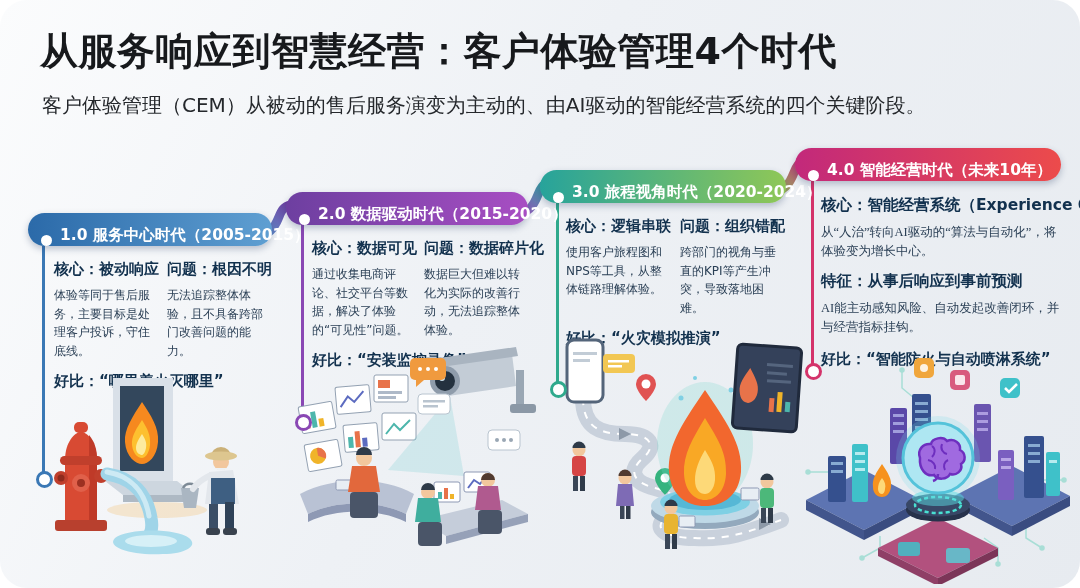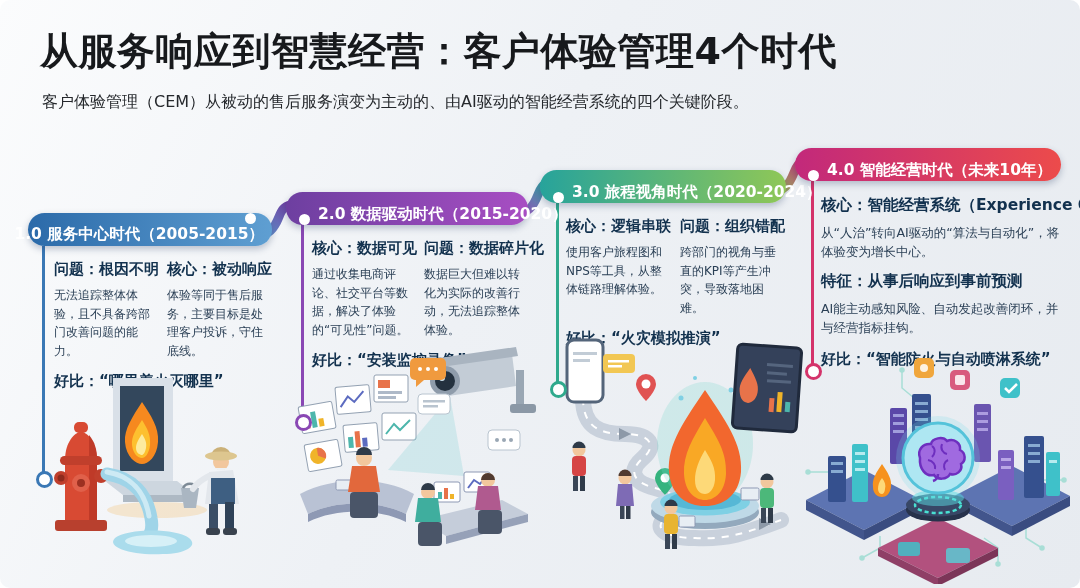--- a/index.html
+++ b/index.html
@@ -1,45 +1,45 @@
 <!DOCTYPE html>
 <html><head>
 <meta charset="utf-8">
 <style>
   html,body{margin:0;padding:0;background:#fff;}
   body{width:1080px;height:588px;overflow:hidden;position:relative;
        font-family:"DejaVu Sans","Liberation Sans",sans-serif;}
-  .canvas{position:absolute;inset:0;border-radius:10px;
+  .canvas{position:absolute;inset:0;border-radius:27px;
        background:linear-gradient(118deg,#fbfcfd 0%,#eef1f5 45%,#e7ebf0 100%);}
   
   .title{position:absolute;left:40px;top:26px;font-size:38px;font-weight:900;
        color:#17191c;letter-spacing:.5px;white-space:nowrap;}
-  .subtitle{position:absolute;left:42px;top:92px;font-size:16px;font-weight:500;
+  .subtitle{position:absolute;left:42px;top:92px;font-size:20px;font-weight:500;
        color:#25282c;white-space:nowrap;}
   
   .era{position:absolute;}
   .era1{left:28px;top:213px;width:244px;}
   .era2{left:286px;top:192px;width:242px;}
   .era3{left:540px;top:170px;width:246px;}
   .era4{left:795px;top:148px;width:266px;}
   .pill{height:33px;border-radius:17px;display:flex;align-items:flex-end;
        padding:0 8px;color:#fff;font-weight:700;font-size:15.5px;white-space:nowrap;
        box-shadow:0 3px 7px rgba(25,45,90,.28);position:relative;z-index:3;}
-  .era1 .pill{background:linear-gradient(90deg,#2b6aa9,#5f9fd2);flex-direction:column;}
+  .era1 .pill{background:linear-gradient(90deg,#2b6aa9,#5f9fd2);}
   .era2 .pill{background:linear-gradient(90deg,#6d3fa0,#a84ec3);}
   .era3 .pill{background:linear-gradient(90deg,#27a39b,#8fc757);}
   .era4 .pill{background:linear-gradient(90deg,#c2297b,#ec4b4b);}
   .dot{width:11px;height:11px;border-radius:50%;background:#fff;margin:0 8px 0 5px;flex:none;}
   .content{margin-top:14px;padding-left:26px;}
   .cols{display:flex;gap:8px;}
   .sec{flex:1;min-width:0;}
   .sec-label{font-size:15px;font-weight:700;color:#12314e;margin-bottom:7px;white-space:nowrap;}
   .sec-body{font-size:12px;line-height:1.55;color:#2a3f55;font-weight:500;}
   .stack .sec-label{font-size:15.5px;}
-  .stack .sec-body{margin-bottom:9px;font-size:12.5px;}
+  .stack .sec-body{margin-bottom:9px;font-size:12.5px;font-family:Liberation Serif, serif;}
   .analogy{margin-top:12px;font-size:15px;font-weight:700;color:#12314e;white-space:nowrap;}
   
   .vline{position:absolute;width:2.5px;z-index:1;}
   .v1{left:42px;top:246px;height:226px;background:#3a78b5;}
   .v2{left:301px;top:225px;height:190px;background:#8a48b4;}
   .v3{left:556px;top:202px;height:180px;background:#2fa98c;}
   .v4{left:811px;top:180px;height:184px;background:#d4336a;}
   .ring{position:absolute;width:11px;height:11px;border-radius:50%;background:#fff;z-index:2;}
   .r1{left:36px;top:471px;border:3px solid #3a78b5;}
   .r2{left:295px;top:414px;border:3px solid #8a48b4;}
@@ -94,26 +94,26 @@
   </svg>
 
   <section class="era era1">
     <div class="pill">
       <span class="dot"></span>
       <span>1.0 服务中心时代（2005-2015）</span>
     </div>
     <div class="content">
       <div class="cols">
         <div class="sec">
+          <div class="sec-label">核心：被动响应</div>
+          <div class="sec-body">体验等同于售后服务，主要目标是处理客户投诉，守住底线。</div>
+        </div>
+        <div class="sec">
           <div class="sec-label">问题：根因不明</div>
           <div class="sec-body">无法追踪整体体验，且不具备跨部门改善问题的能力。</div>
-        </div>
-        <div class="sec">
-          <div class="sec-label">核心：被动响应</div>
-          <div class="sec-body">体验等同于售后服务，主要目标是处理客户投诉，守住底线。</div>
         </div>
       </div>
       <div class="analogy">好比：“哪里着火灭哪里”</div>
     </div>
   </section>
 
   <section class="era era2">
     <div class="pill">
       <span class="dot"></span>
       <span>2.0 数据驱动时代（2015-2020）</span>

